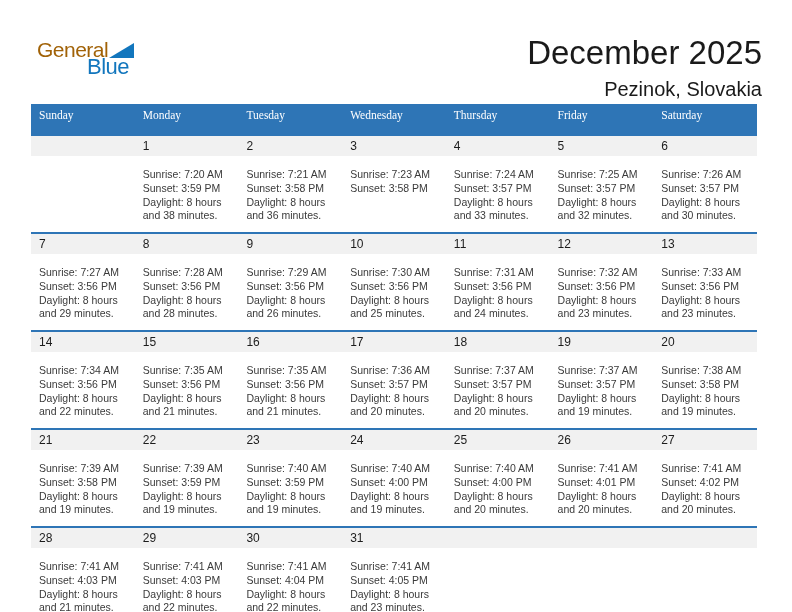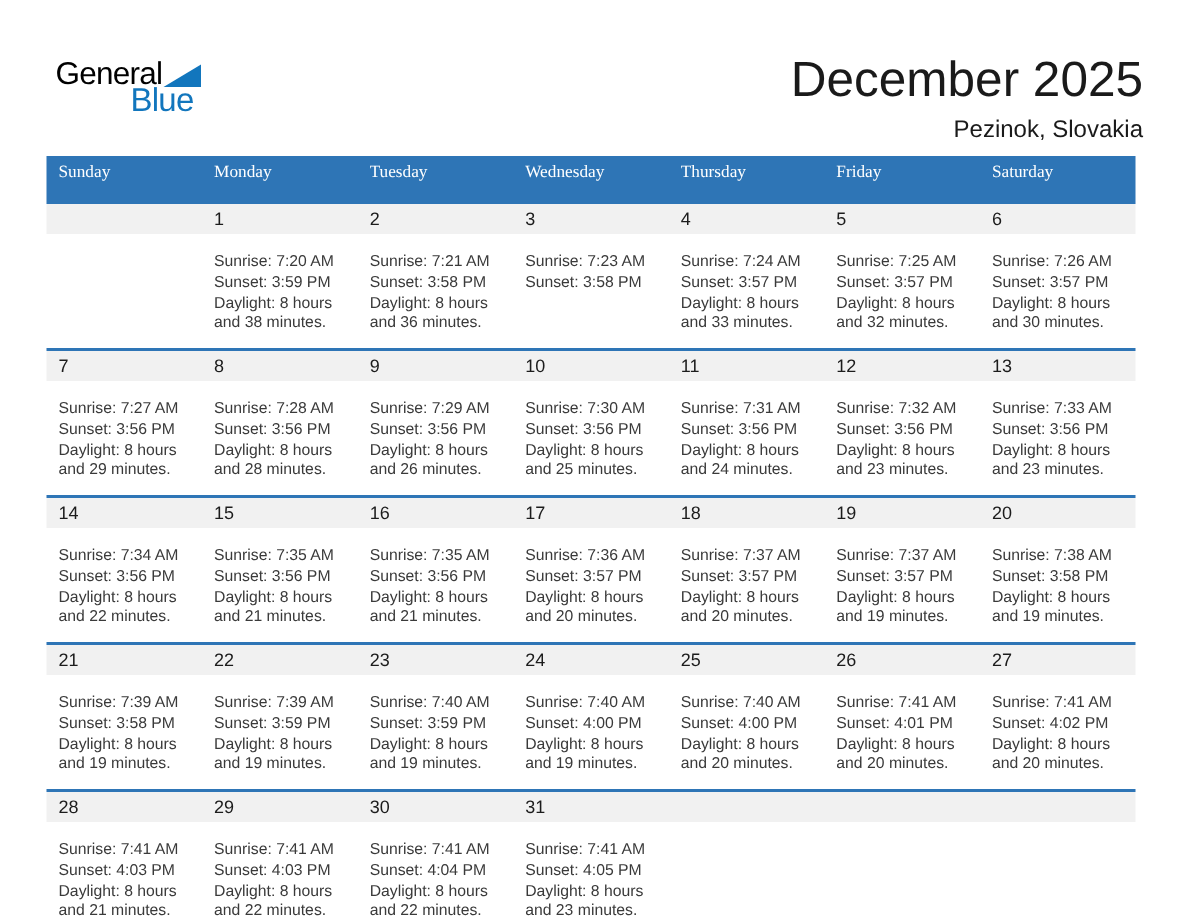--- a/index.html
+++ b/index.html
@@ -22,21 +22,21 @@
     left: 37px;
     top: 40px;
     width: 92px;
   }
   .logo-line1 {
     display: flex;
     align-items: flex-end;
   }
   .logo-general {
     font-size: 21px;
-    color: #000000;
+    color: #a16207;
     letter-spacing: -0.5px;
     line-height: 20px;
   }
   .logo-triangle {
     width: 0;
     height: 0;
     border-left: 25px solid transparent;
     border-bottom: 15px solid var(--logo-blue, #1276bd);
     margin-left: 1px;
     margin-bottom: 2px;
@@ -56,21 +56,21 @@
     right: 30px;
     top: 38px;
     text-align: right;
   }
   .page-title {
     font-size: 33px;
     color: #1a1a1a;
     line-height: 30px;
   }
   .page-location {
-    font-size: 16px;
+    font-size: 20px;
     color: #1a1a1a;
     margin-top: 10px;
   }
 
   
   .calendar {
     position: absolute;
     left: 31px;
     top: 104px;
     width: 726px;

